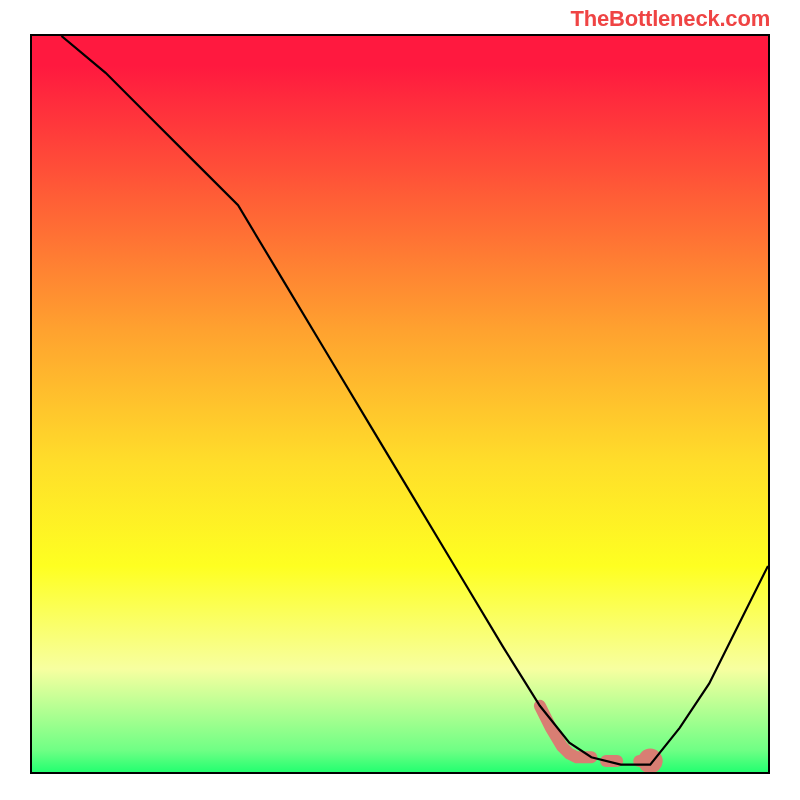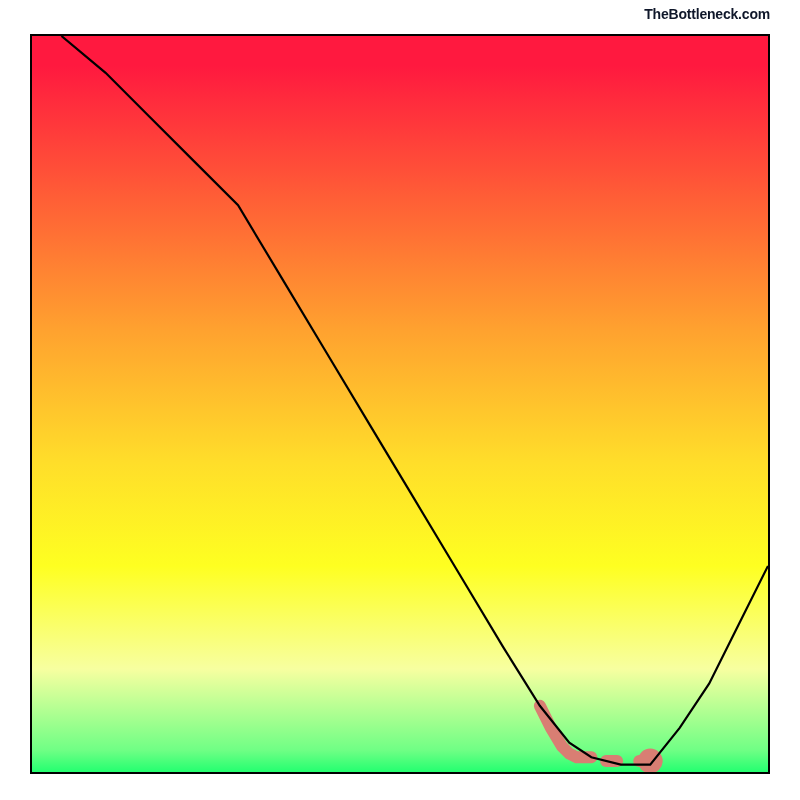--- a/index.html
+++ b/index.html
@@ -44,23 +44,23 @@
       #f7ffa0 86%,
       #70ff85 97%,
       #24ff70 100%
     );
   }
   
   .watermark {
     position: absolute;
     top: 6px;
     right: 30px;
-    font-size: 14px;
+    font-size: 22px;
     font-weight: 700;
-    color: #0f172a;
+    color: #ef4444;
     letter-spacing: -0.2px;
     user-select: none;
   }
   
   .curve {
     position: absolute;
     inset: 0;
     pointer-events: none;
   }
 </style>

